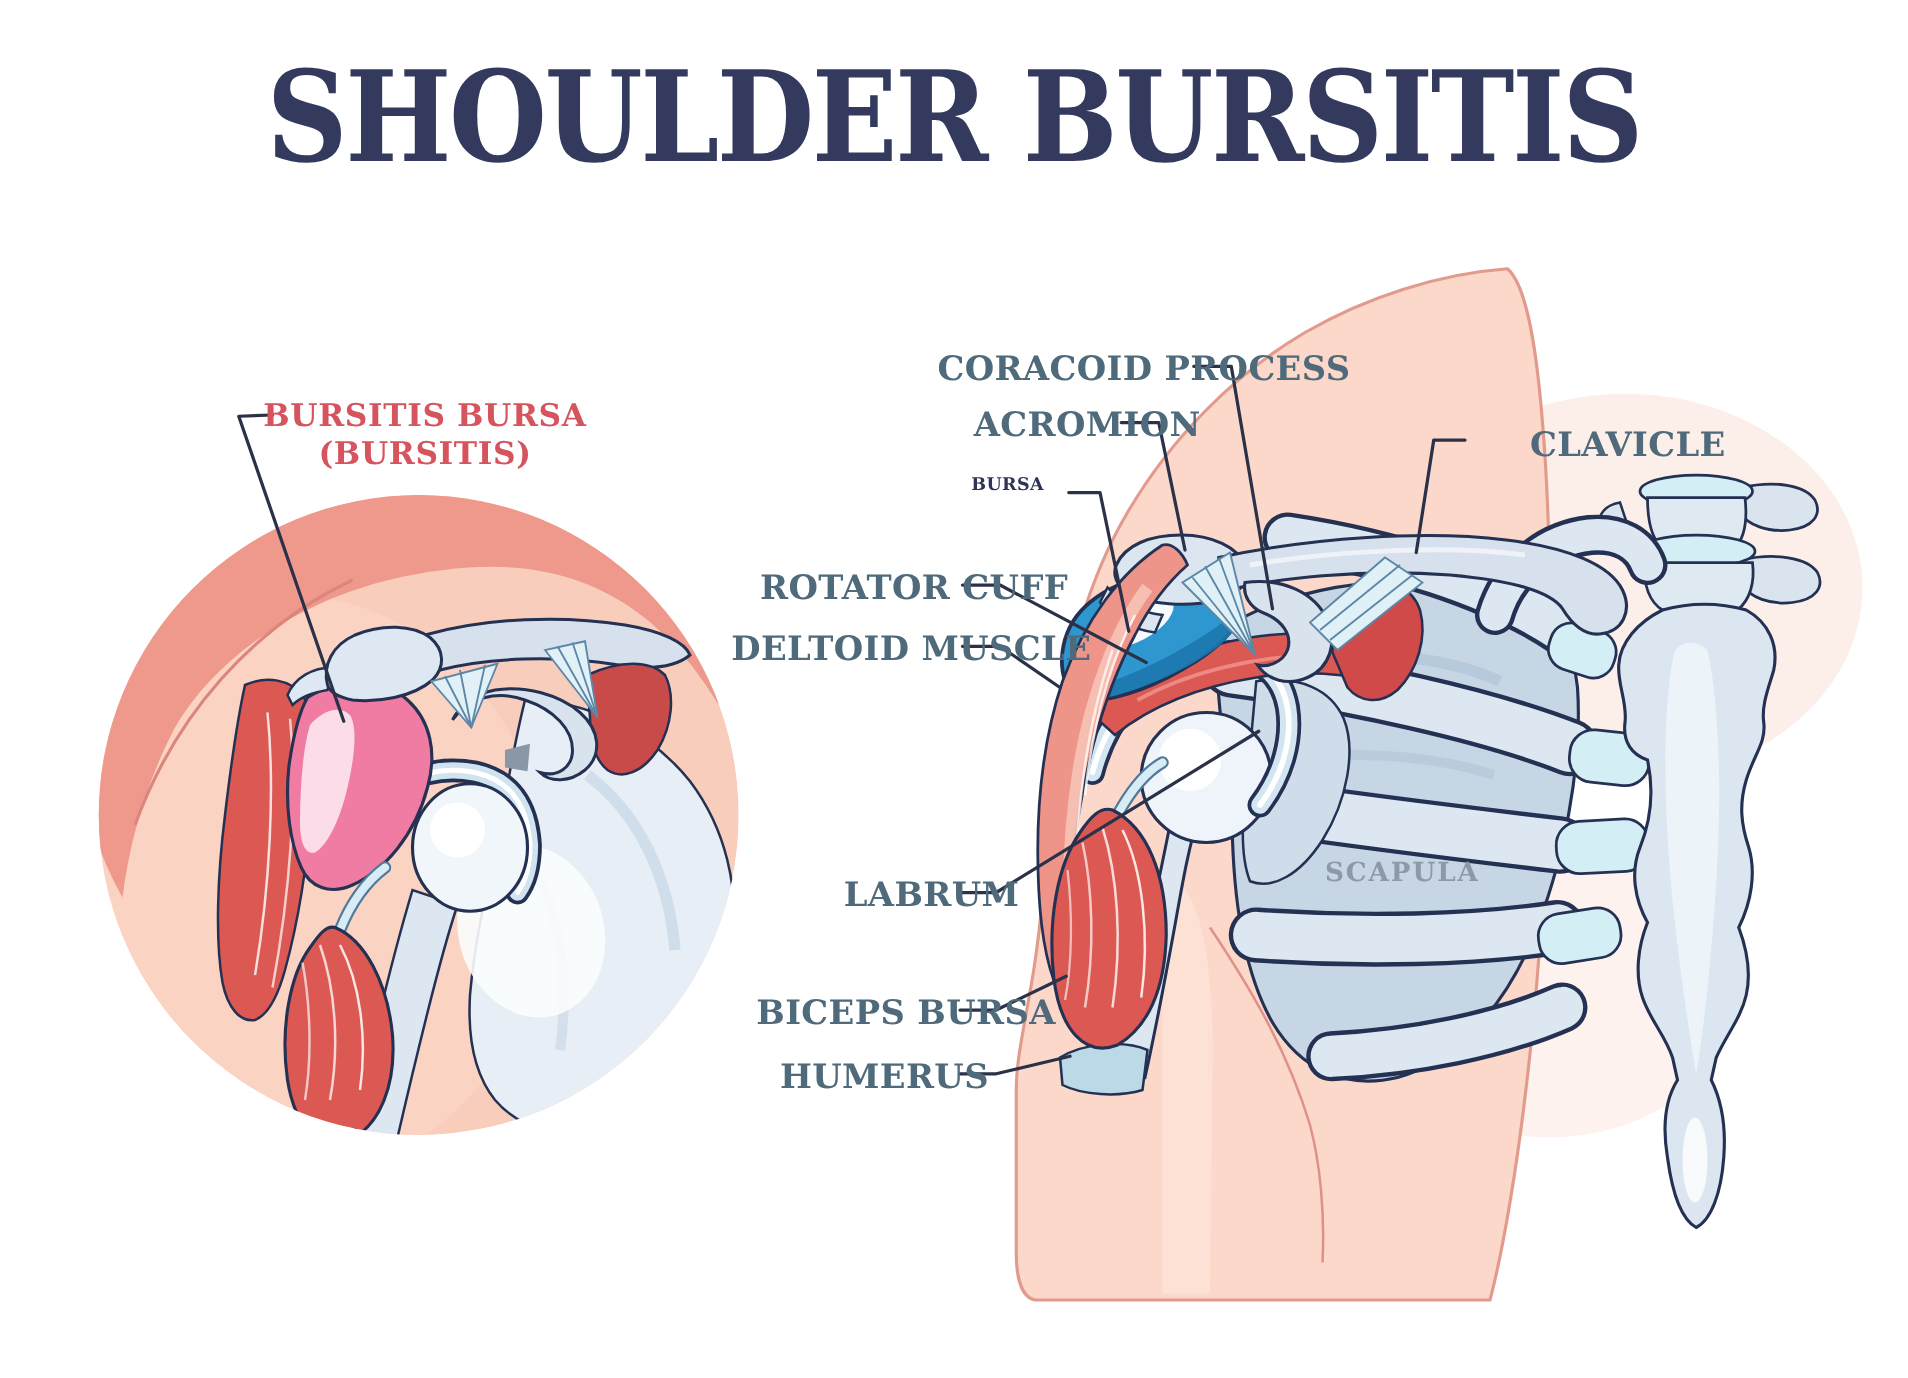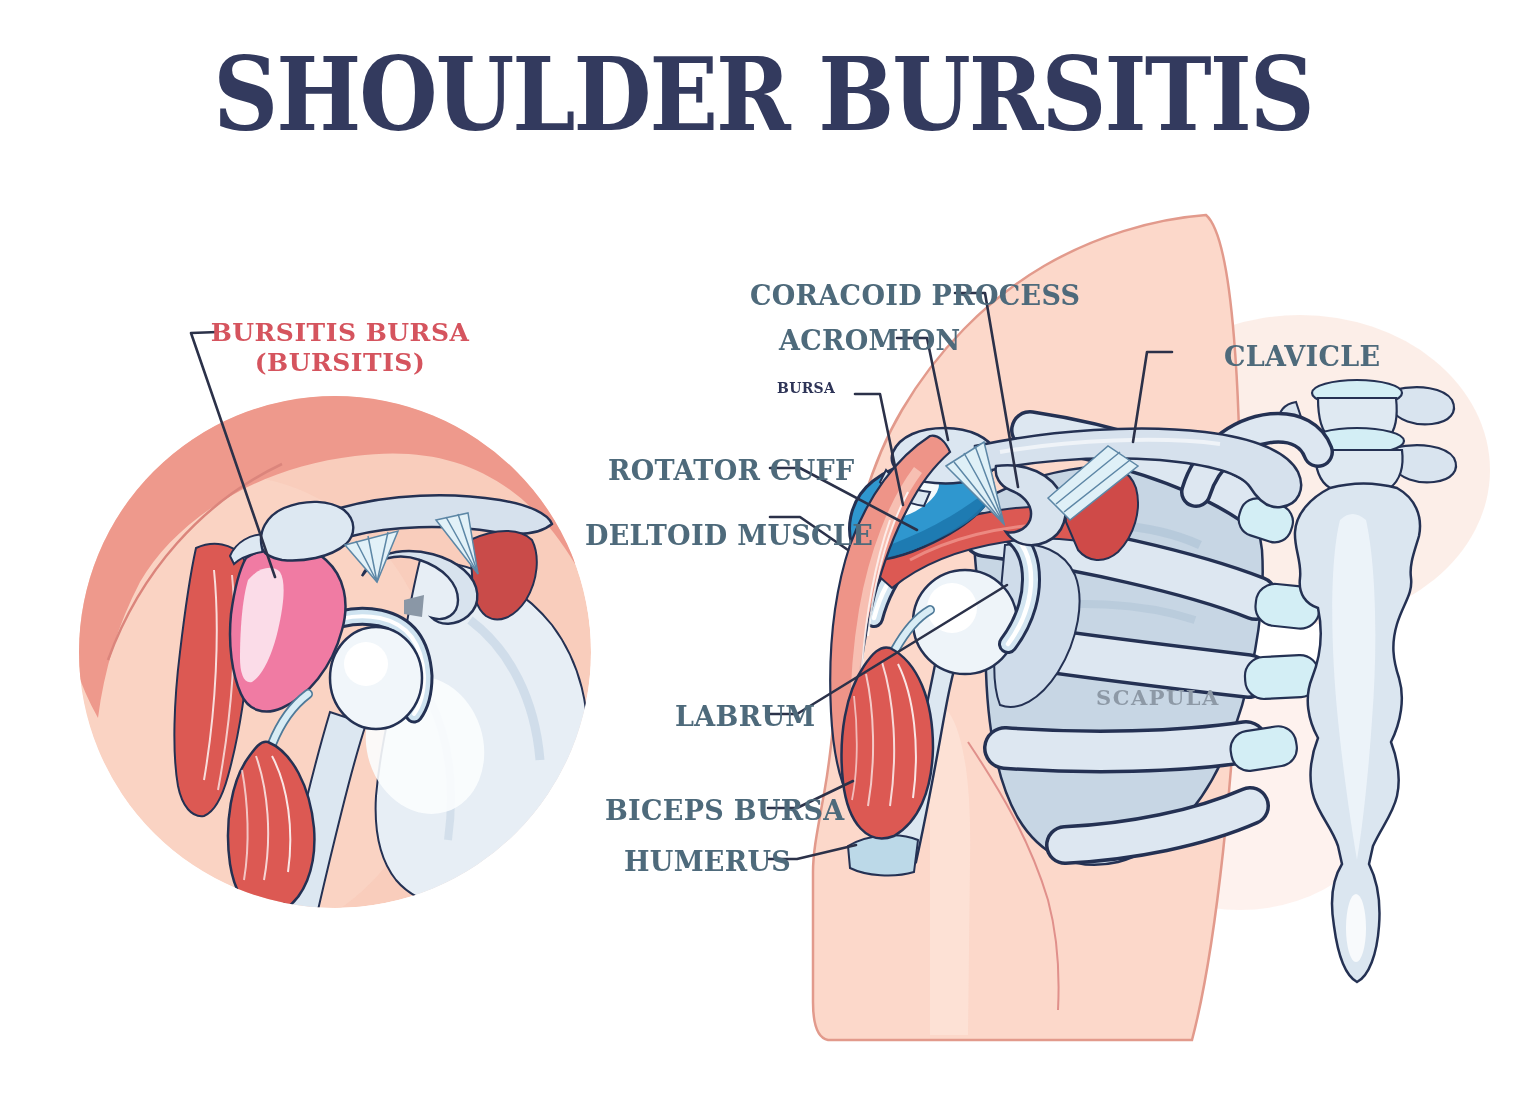--- a/index.html
+++ b/index.html
@@ -14,26 +14,26 @@
        letter-spacing:.3px;color:var(--c-label-slate,#4e6a7b);white-space:nowrap;}
   .lbl.navy{color:var(--c-label-navy,#2e3457);font-size:14px;}
   .lbl.gray{color:var(--c-label-gray,#8d99a6);font-size:21px;letter-spacing:1.5px;}
   #lbl-inflamed{position:absolute;left:180px;top:318px;width:320px;text-align:center;
        font-weight:bold;font-size:25px;line-height:30px;letter-spacing:.5px;
        color:var(--c-label-red,#d5545e);}
   #lbl-coracoid{left:750px;top:281px;}
   #lbl-acromion{left:779px;top:326px;}
   #lbl-bursa{left:777px;top:381px;}
   #lbl-rotator{left:608px;top:456px;}
-  #lbl-deltoid{left:585px;top:521px;}
+  #lbl-deltoid{left:585px;top:505px;}
   #lbl-clavicle{left:1224px;top:342px;}
   #lbl-labrum{left:675px;top:702px;}
   #lbl-biceps{left:605px;top:796px;}
   #lbl-humerus{left:624px;top:847px;}
-  #lbl-scapula{left:1096px;top:686px;}
+  #lbl-scapula{left:1060px;top:686px;}
 </style>
 </head>
 <body>
 
 <div id="stage">
 
 <svg id="art" viewBox="0 0 1526 1102" xmlns="http://www.w3.org/2000/svg">
   <defs>
     <clipPath id="cclip">
           <circle cx="335" cy="652" r="256"></circle>

